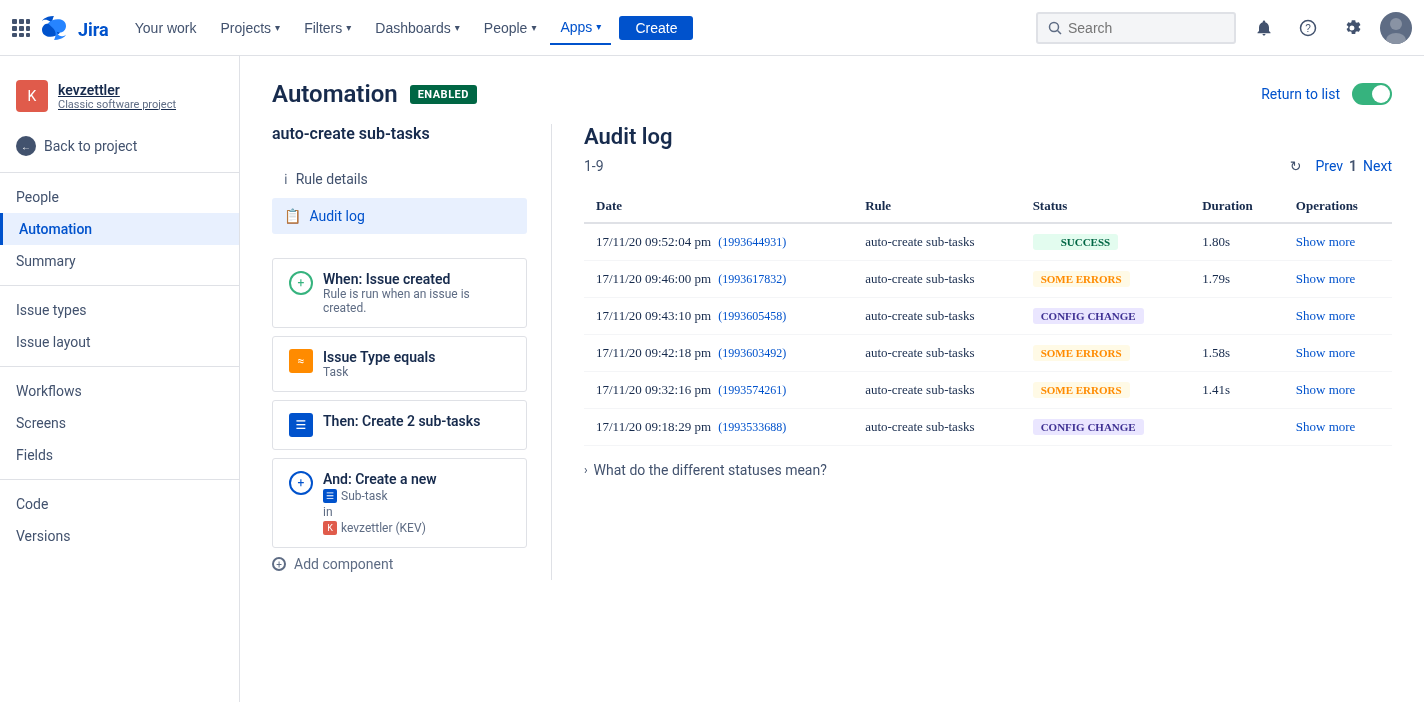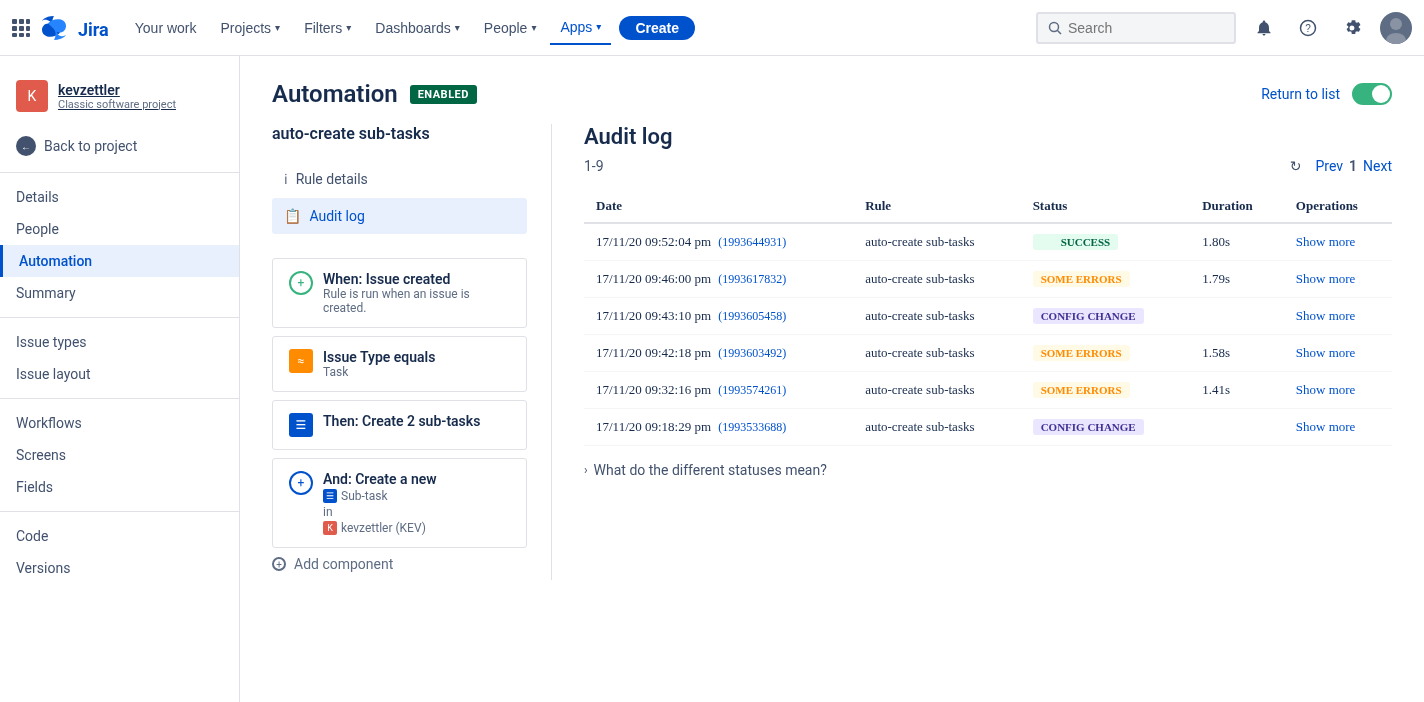--- a/index.html
+++ b/index.html
@@ -16,22 +16,22 @@
     .logo-icon { width: 24px; height: 24px; }
     .logo-text { color: #0052cc; font-size: 18px; font-weight: 700; }
     .nav-item {
       display: flex; align-items: center; gap: 4px;
       padding: 8px 10px; border-radius: 3px; cursor: pointer;
       color: #42526e; font-size: 14px; white-space: nowrap;
       text-decoration: none; border: none; background: none;
     }
     .nav-item.active { color: #0052cc; border-bottom: 2px solid #0052cc; border-radius: 0; }
     .nav-create {
-      background: #0052cc; color: #fff; border: none; border-radius: 12px;
-      padding: 4px 16px; font-size: 14px; font-weight: 700; cursor: pointer;
+      background: #0052cc; color: #fff; border: none; border-radius: 3px;
+      padding: 4px 16px; font-size: 14px; font-weight: 400; cursor: pointer;
       margin-left: 4px;
     }
     .topnav-right { margin-left: auto; display: flex; align-items: center; gap: 12px; justify-content: space-between; }
     .search-box {
       display: flex; align-items: center; gap: 6px;
       border: 2px solid #dfe1e6; border-radius: 3px;
       padding: 6px 10px; background: #f4f5f7; width: 200px;
       cursor: text;
     }
     .search-box input { border: none; background: transparent; outline: none; font-size: 14px; color: #42526e; width: 140px; }
@@ -271,23 +271,20 @@
 
     <div class="back-to-project">
       <div class="back-icon">←</div>
       <span>Back to project</span>
     </div>
 
     <div class="sidebar-divider"></div>
 
 
     <div class="sidebar-item">
-      <span>Details</span>
-    </div>
-    <div class="sidebar-item">
       <span>People</span>
     </div>
     <div class="sidebar-item active">
       <span>Automation</span>
     </div>
     <div class="sidebar-item">
       <span>Summary</span>
     </div>
 
     <div class="sidebar-divider"></div>

